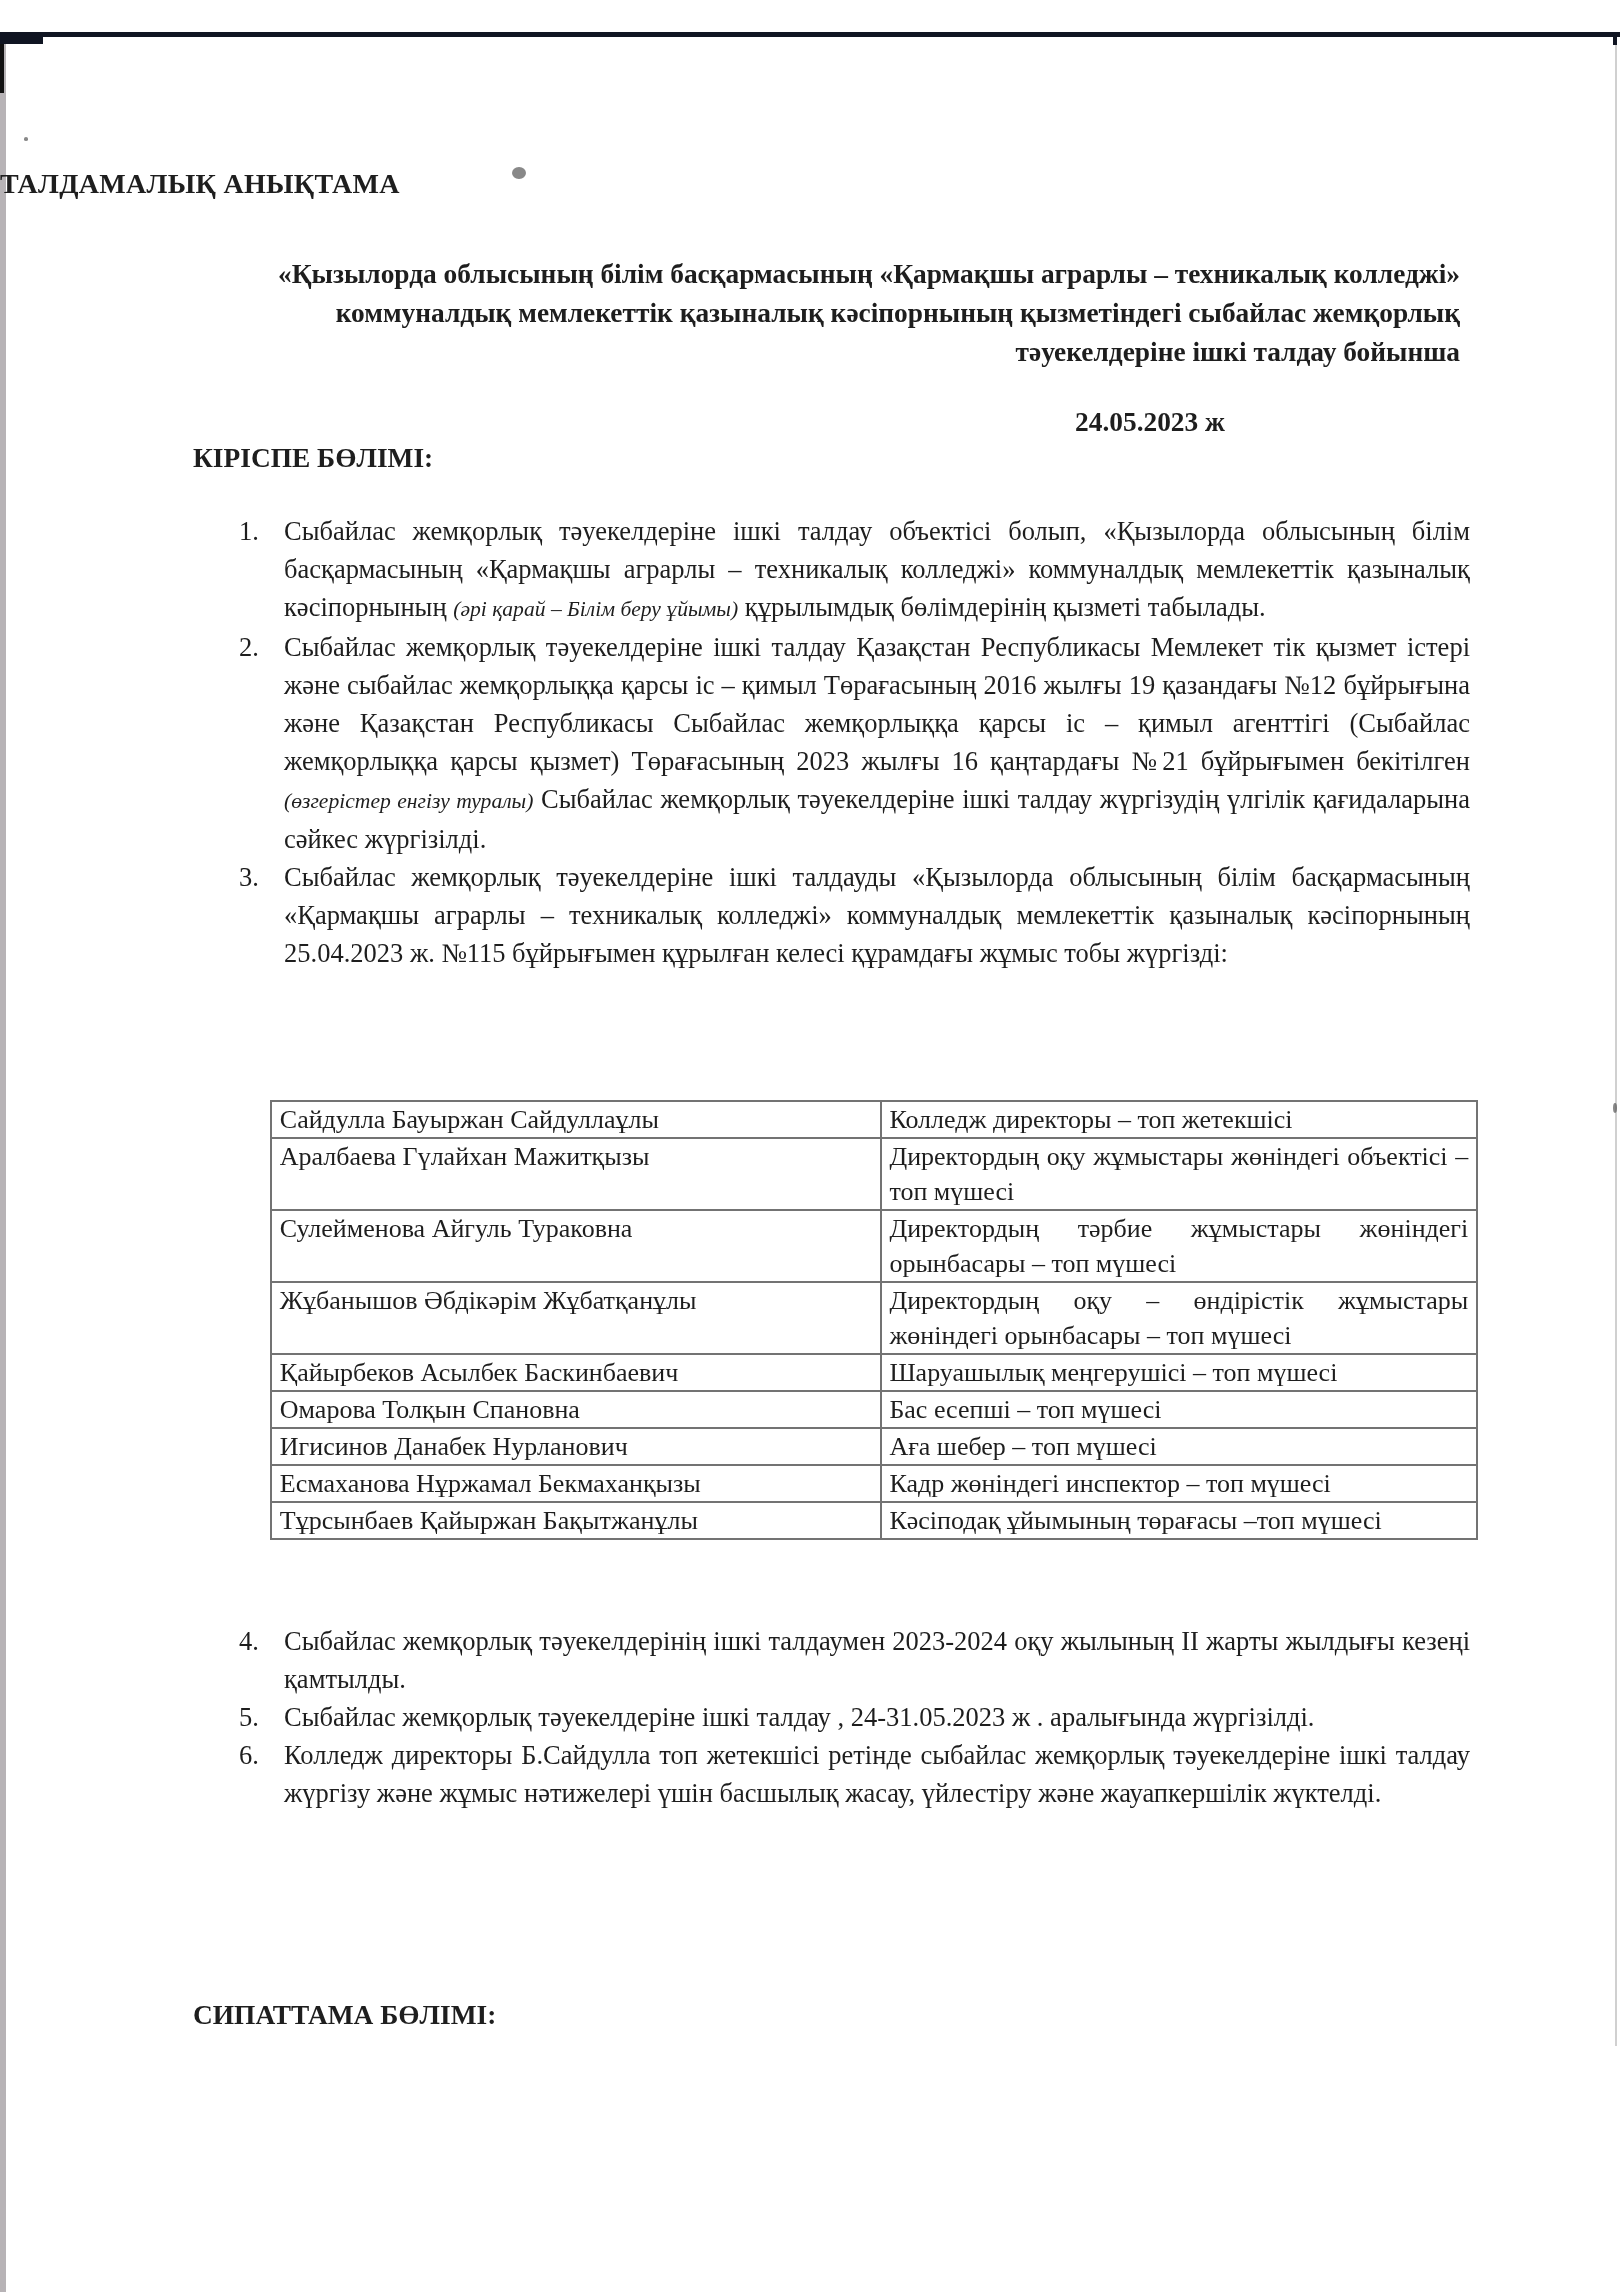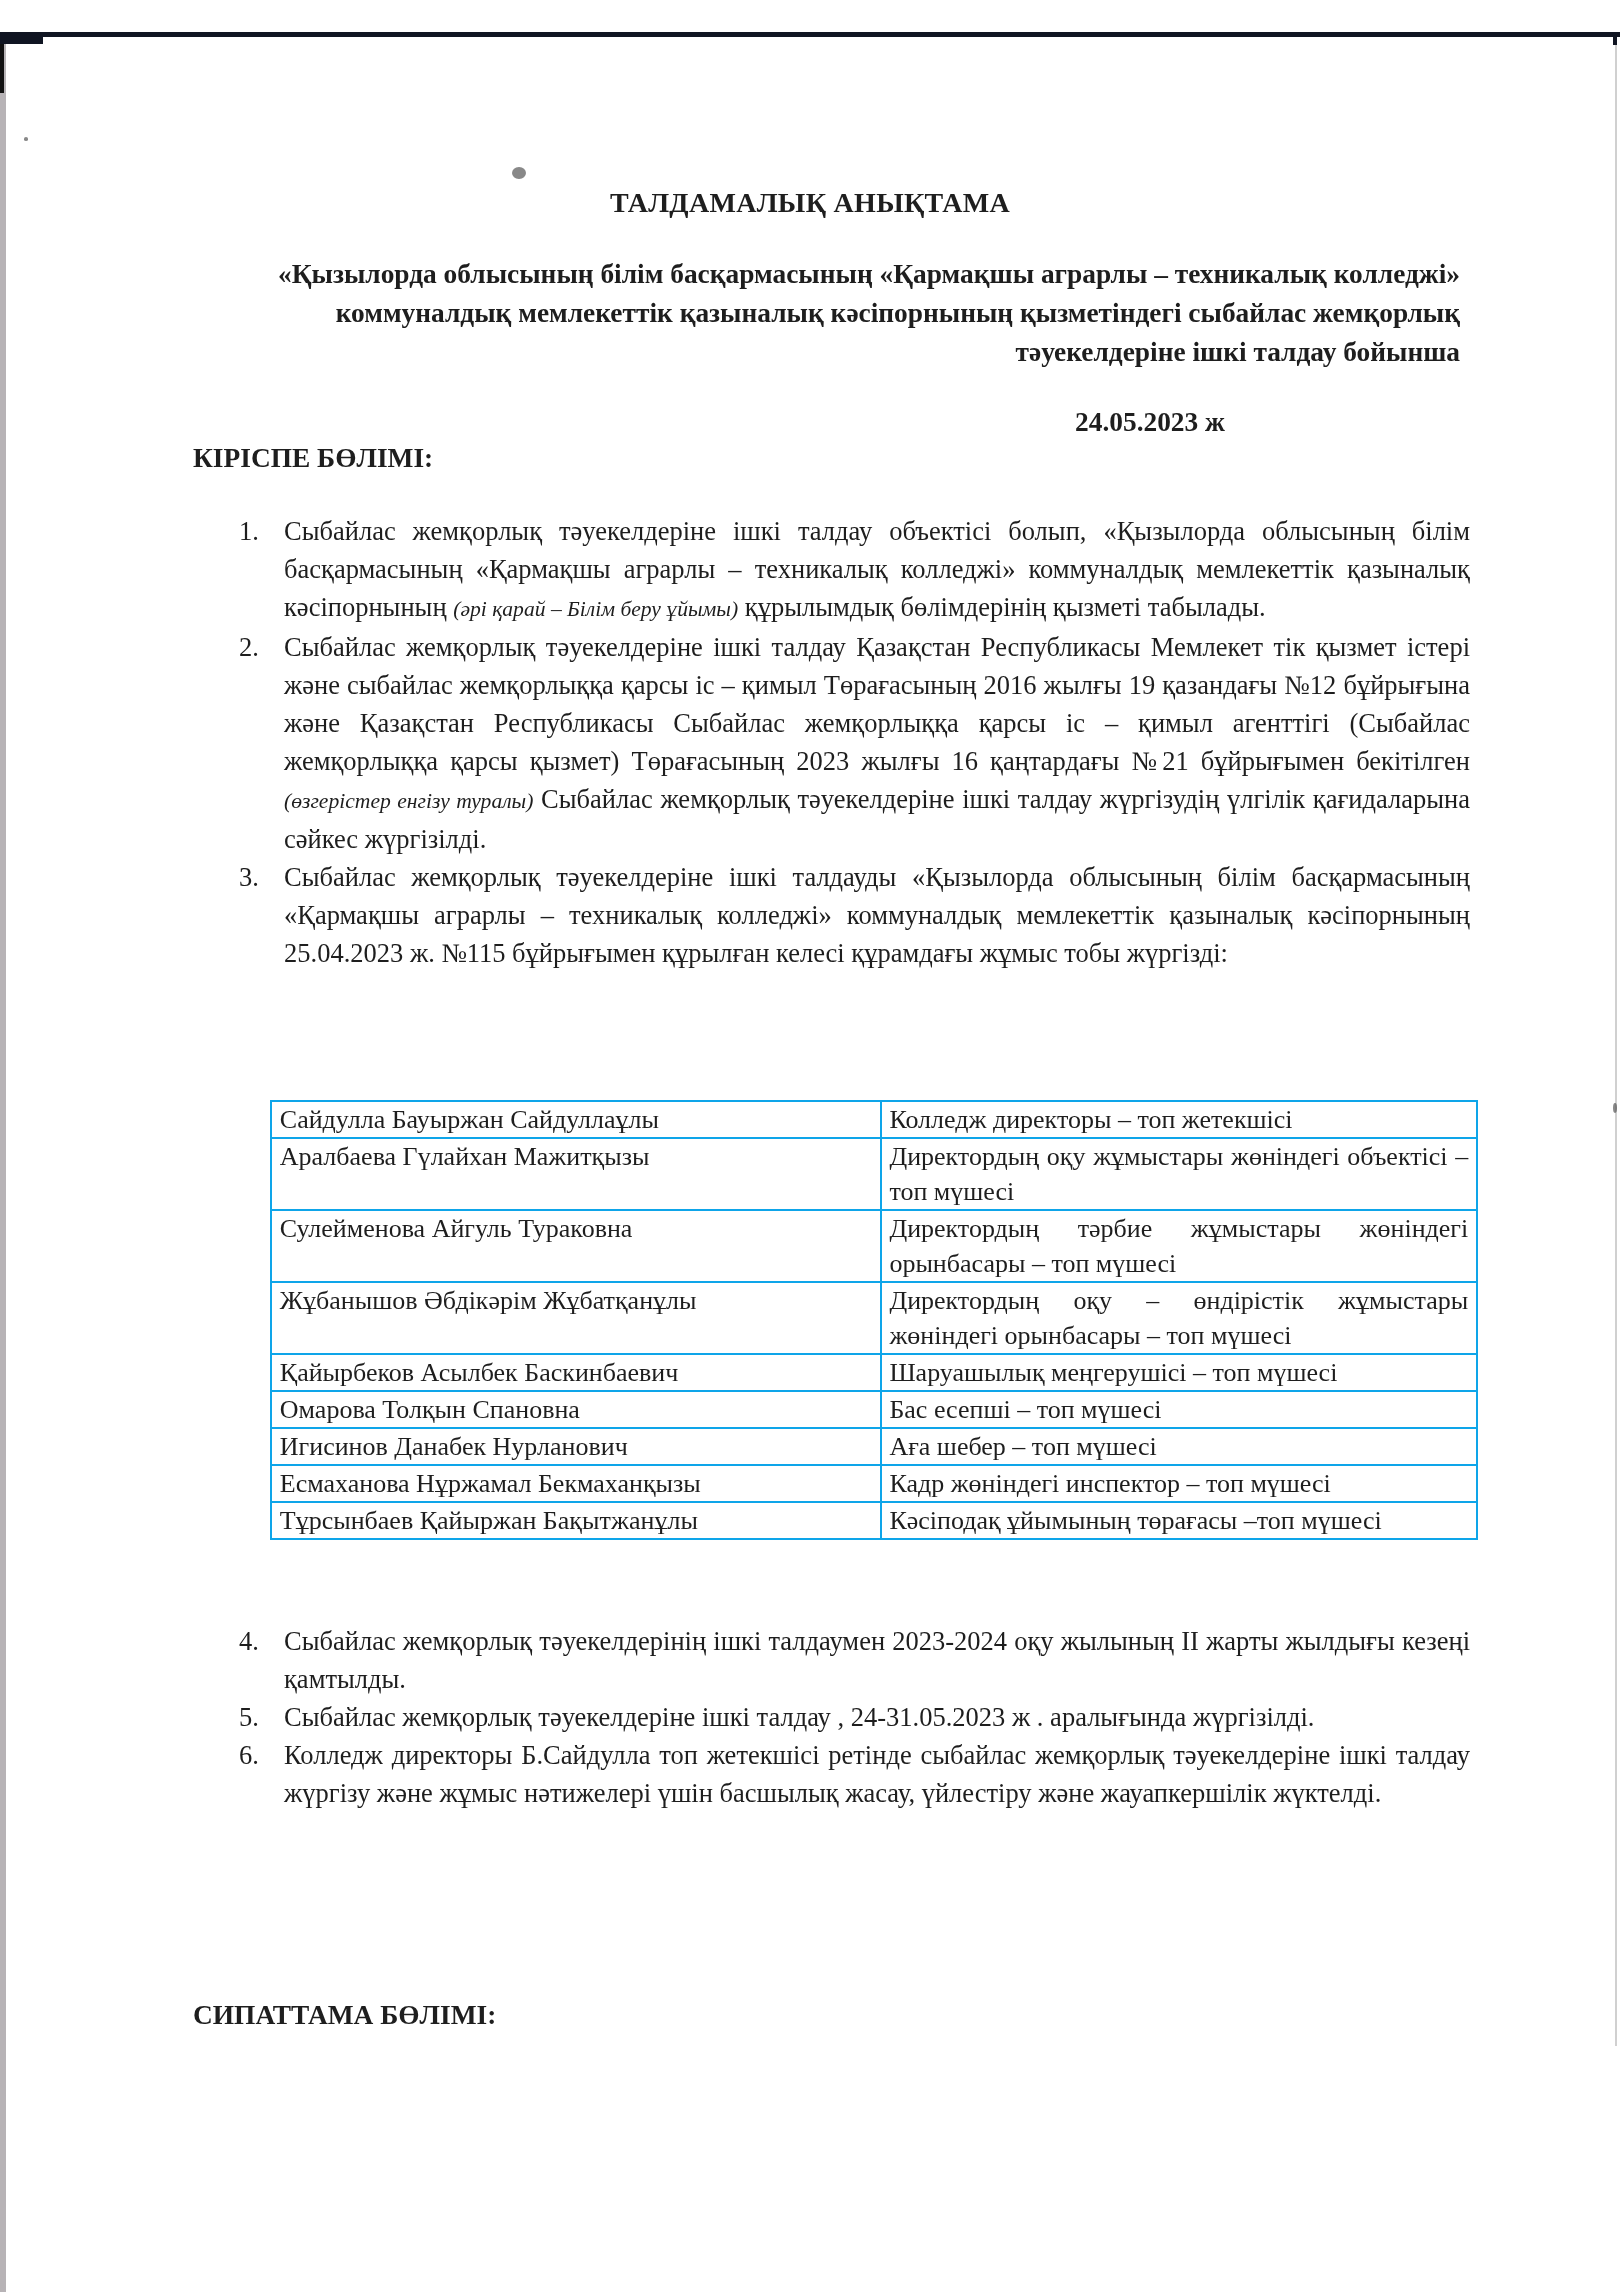--- a/index.html
+++ b/index.html
@@ -11,22 +11,22 @@
   }
   .scan-top { position: absolute; left: 0; top: 32px; width: 1620px; height: 4.9px; background: #101522; }
   .scan-left-dark { position: absolute; left: 0; top: 32px; width: 43px; height: 11.8px; background: #101522; }
   .scan-left { position: absolute; left: 0; top: 44px; width: 5.9px; height: 2248px; background: #b7b3b6; }
   .scan-left-black { position: absolute; left: 0; top: 44px; width: 3.9px; height: 49px; background: #111; }
   .scan-right { position: absolute; right: 2.9px; top: 37px; width: 2px; height: 2009px; background: #d0d0d0; }
   .scan-right-cap { position: absolute; right: 2.9px; top: 37px; width: 3.9px; height: 7.8px; background: #101522; }
   .speck { position: absolute; border-radius: 50%; background: #555; opacity: .7; }
 
   .title {
-    position: absolute; left: 0; width: 1620px; top: 187px;
-    text-align: center; font-weight: bold; font-size: 28px; letter-spacing: 0.3px;
+    position: absolute; left: 0; width: 1620px; top: 168px;
+    font-weight: bold; font-size: 28px; letter-spacing: 0.3px;
   }
   .subtitle {
     position: absolute; left: 196px; width: 1264px; top: 255px;
     text-align: right; font-weight: bold; font-size: 27.4px; line-height: 39px;
   }
   .date {
     position: absolute; left: 1075px; top: 407px; font-weight: bold; font-size: 27.4px;
   }
   .section-head {
     position: absolute; left: 193px; font-weight: bold; font-size: 27.4px;
@@ -38,21 +38,21 @@
     position: relative; padding-left: 284px; width: 1186px;
     font-size: 26.5px; line-height: 38px; text-align: justify;
   }
   .item .num { position: absolute; left: 239px; top: 0; }
   .item i { font-size: 21.6px; }
   table.group {
     position: absolute; left: 270px; top: 1100px; width: 1208px;
     border-collapse: collapse; font-size: 26px; line-height: 35px;
   }
   table.group td {
-    border: 2px solid #0ea5e9; padding: 0 7.8px; vertical-align: top;
+    border: 2px solid #737373; padding: 0 7.8px; vertical-align: top;
   }
   table.group td.name { width: 592px; }
   table.group td.role { text-align: justify; margin-left: 24px; }
 </style>
 </head>
 <body>
 
 <div class="scan-top"></div>
 <div class="scan-left-dark"></div>
 <div class="scan-left"></div>

